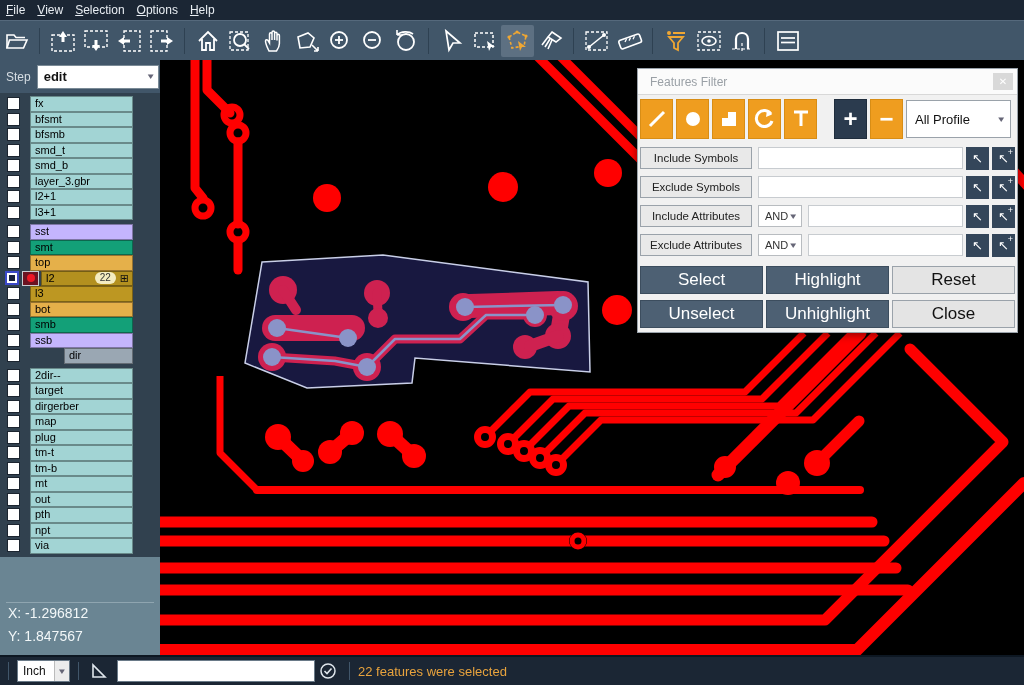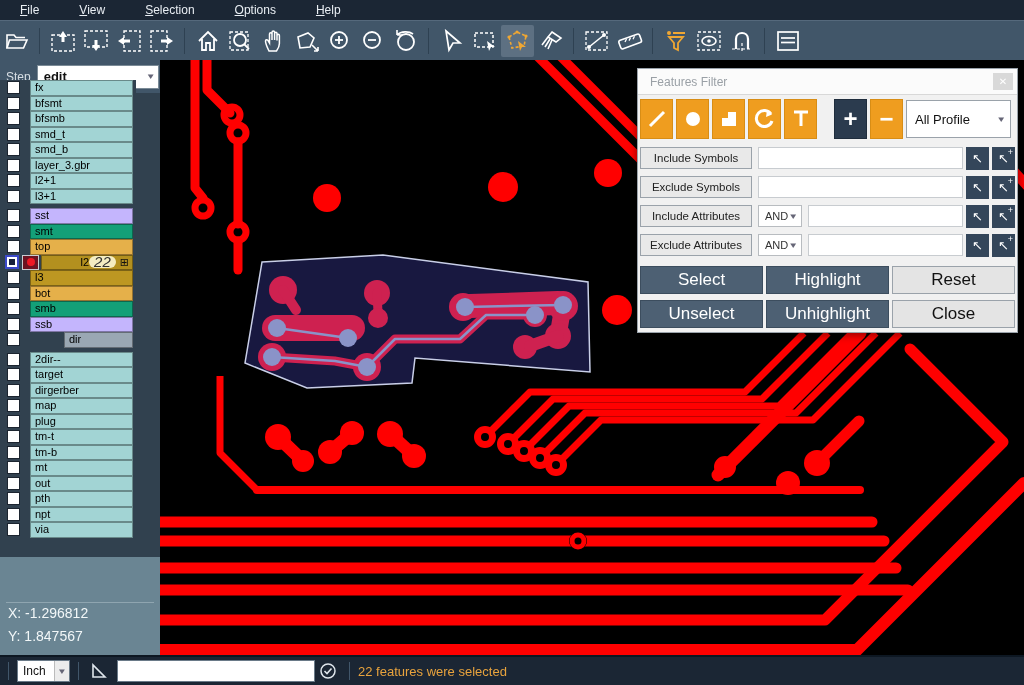--- a/index.html
+++ b/index.html
@@ -2,53 +2,53 @@
 <html><head>
 <meta charset="utf-8">
 <style>
   html,body{margin:0;padding:0;width:1024px;height:685px;overflow:hidden;
     font-family:"Liberation Sans","DejaVu Sans",sans-serif;background:#000;}
   #app{position:relative;width:1024px;height:685px;background:#0b1520;}
 
   
   #menubar{position:absolute;left:0;top:0;width:1024px;height:20px;background:#1b2634;
     display:flex;align-items:center;gap:0;color:#e9eef3;font-size:12px;}
-  .menu-item{padding:2px 20px;cursor:default;}
+  .menu-item{padding:2px 6px;cursor:default;}
   .menu-item u{text-decoration:underline;}
 
   
   #toolbar{position:absolute;left:0;top:20px;width:1024px;height:40px;background:#415669;
     border-top:1px solid #55697c;display:flex;align-items:center;}
   .tb{width:33px;height:32px;display:flex;align-items:center;justify-content:center;flex:0 0 auto;border-radius:2px;}
   .tb.active{background:#5d7082;}
   .tbsep{width:1px;height:26px;background:#2e4152;margin:0 6px;flex:0 0 auto;}
   .tb svg{display:block;}
 
   
   #sidebar{position:absolute;left:0;top:60px;width:160px;height:595px;background:#31414f;}
   #steprow{height:33px;background:#415669;display:flex;align-items:center;padding-left:6px;}
   #steprow .steplabel{color:#d7dee4;font-size:12px;margin-right:6px;}
   .stepselect{width:112px;height:22px;background:#fff;border:1px solid #7a8a96;display:flex;align-items:center;justify-content:space-between;padding:0 2px 0 6px;font-size:13px;font-weight:bold;color:#111;}
   .chev{font-size:10px;color:#667;transform:scaleY(.8);}
-  #layers{position:absolute;left:0;top:20px;width:136px;border-radius:10px;}
+  #layers{position:absolute;left:0;top:36px;width:136px;border-radius:10px;}
   .lrow{display:flex;align-items:center;height:15.5px;background:#31414f;}
   .lcb{width:11px;height:11px;background:#fff;border:1px solid #1c2530;margin-left:7px;flex:0 0 auto;position:relative;}
   .lcb.sel{border:2px solid #3b49c8;margin-left:5px;width:10px;height:10px;}
   .lcb.sel::after{content:"";position:absolute;left:2px;top:2px;width:6px;height:6px;background:#17203a;}
   .ldot{width:15px;height:13px;background:#6c1322;border:1px solid #c9ccd2;margin-left:3px;flex:0 0 auto;position:relative;}
   .ldot::after{content:"";position:absolute;left:3.5px;top:2.5px;width:8px;height:8px;border-radius:50%;background:#ee1724;}
   .lcell{flex:1;height:13.5px;line-height:13.5px;margin-left:10px;margin-right:3px;padding-left:4px;
     font-size:11px;color:#000;border:1px solid rgba(0,0,0,.35);display:flex;align-items:center;}
   .lrow.hasdot .lcell{margin-left:2px;}
   .lcell .lname{flex:1;}
-  .lbadge{background:#f4ecc1;color:#333;font-size:15px;line-height:12px;border-radius:7px;padding:0 5px;margin-right:4px;font-style:italic;}
+  .lbadge{background:#f4ecc1;color:#333;font-size:10px;line-height:12px;border-radius:7px;padding:0 5px;margin-right:4px;}
   .lgrid{font-size:11px;color:#111;margin-right:3px;}
   .lgap{height:4px;background:#31414f;}
   .c-teal{background:#a2d4d4;} .c-white{background:#c4b5fd;} .c-green{background:#13a078;}
-  .c-amber{background:#e5b04a;} .c-goldsel{background:#b3901f;text-align:right;} .c-gold{background:#bd9722;}
+  .c-amber{background:#e5b04a;} .c-goldsel{background:#b3901f;} .c-gold{background:#bd9722;}
   .c-gray{background:#9aa7b3;margin-left:44px;}
   #sideinfo{position:absolute;left:0;top:497px;width:160px;height:98px;background:#6a8593;}
   #sideinfo .divider{position:absolute;left:6px;right:6px;top:45px;height:1px;background:#8fa5b0;}
   .coord{position:absolute;left:8px;color:#f2f7f8;font-size:14px;}
   #coordx{top:48px;} #coordy{top:71px;}
 
   
   #canvas{position:absolute;left:160px;top:60px;width:864px;height:595px;background:#000;overflow:hidden;}
 
   

